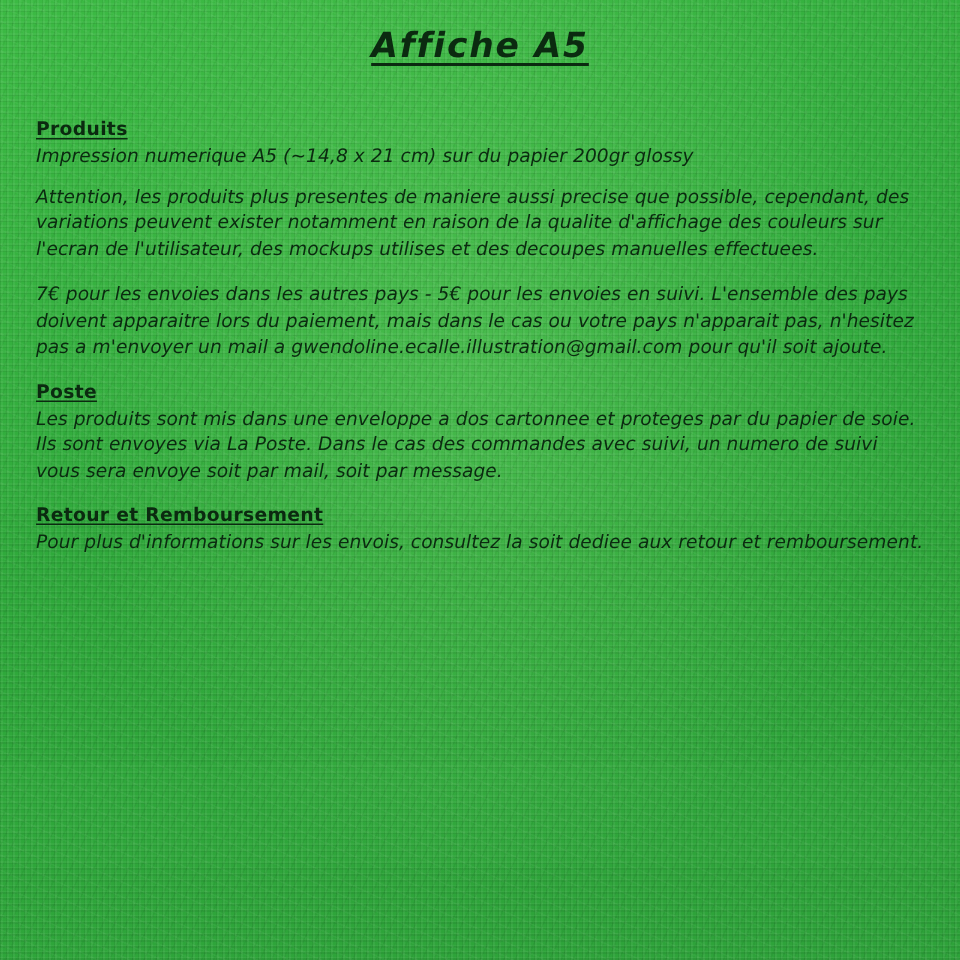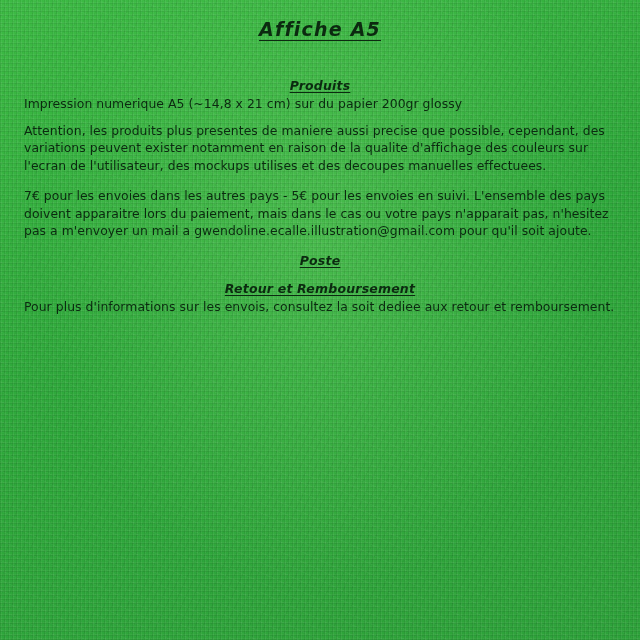--- a/index.html
+++ b/index.html
@@ -57,53 +57,52 @@
 
   .title {
     position: absolute;
     top: 18px;
     left: 0;
     width: 640px;
     text-align: center;
     font-family: "DejaVu Sans", sans-serif;
     font-weight: bold;
     font-style: italic;
-    font-size: 19px;
+    font-size: 23px;
     letter-spacing: 1.2px;
     color: #0b2a10;
     text-decoration: underline;
     text-underline-offset: 4px;
   }
 
   .body {
     position: absolute;
     top: 78px;
     left: 24px;
     width: 592px;
   }
 
   .section {
     margin-bottom: 13px;
   }
 
   .sec-head {
     font-family: "DejaVu Sans", sans-serif;
     font-weight: bold;
-    font-style: italic;
     font-size: 12.5px;
     color: #0b2a10;
     text-decoration: underline;
     text-underline-offset: 2px;
     margin-bottom: 2px;
     letter-spacing: 0.2px;
-    text-align: center;
   }
 
   .para {
     font-family: "DejaVu Sans", sans-serif;
+    font-style: italic;
     font-size: 12.4px;
     line-height: 17.5px;
     color: #0b2a10;
     letter-spacing: 0.05px;
     margin: 0 0 9px 0;
   }
 
   .para:last-child {
     margin-bottom: 0;
   }
@@ -127,20 +126,21 @@
         <p class="para">Impression numerique A5 (~14,8 x 21 cm) sur du papier 200gr glossy</p>
         <p class="para">Attention, les produits plus presentes de maniere aussi precise que possible, cependant, des variations peuvent exister notamment en raison de la qualite d'affichage des couleurs sur l'ecran de l'utilisateur, des mockups utilises et des decoupes manuelles effectuees.</p>
       </div>
 
       <div class="section">
         <p class="para">7€ pour les envoies dans les autres pays - 5€ pour les envoies en suivi. L'ensemble des pays doivent apparaitre lors du paiement, mais dans le cas ou votre pays n'apparait pas, n'hesitez pas a m'envoyer un mail a gwendoline.ecalle.illustration@gmail.com pour qu'il soit ajoute.</p>
       </div>
 
       <div class="section">
         <div class="sec-head">Poste</div>
+        <p class="para">Les produits sont mis dans une enveloppe a dos cartonnee et proteges par du papier de soie. Ils sont envoyes via La Poste. Dans le cas des commandes avec suivi, un numero de suivi vous sera envoye soit par mail, soit par message.</p>
       </div>
 
       <div class="section">
         <div class="sec-head">Retour et Remboursement</div>
         <p class="para tight">Pour plus d'informations sur les envois, consultez la soit dediee aux retour et remboursement.</p>
       </div>
 
     </div>
   </div>
 </div>

